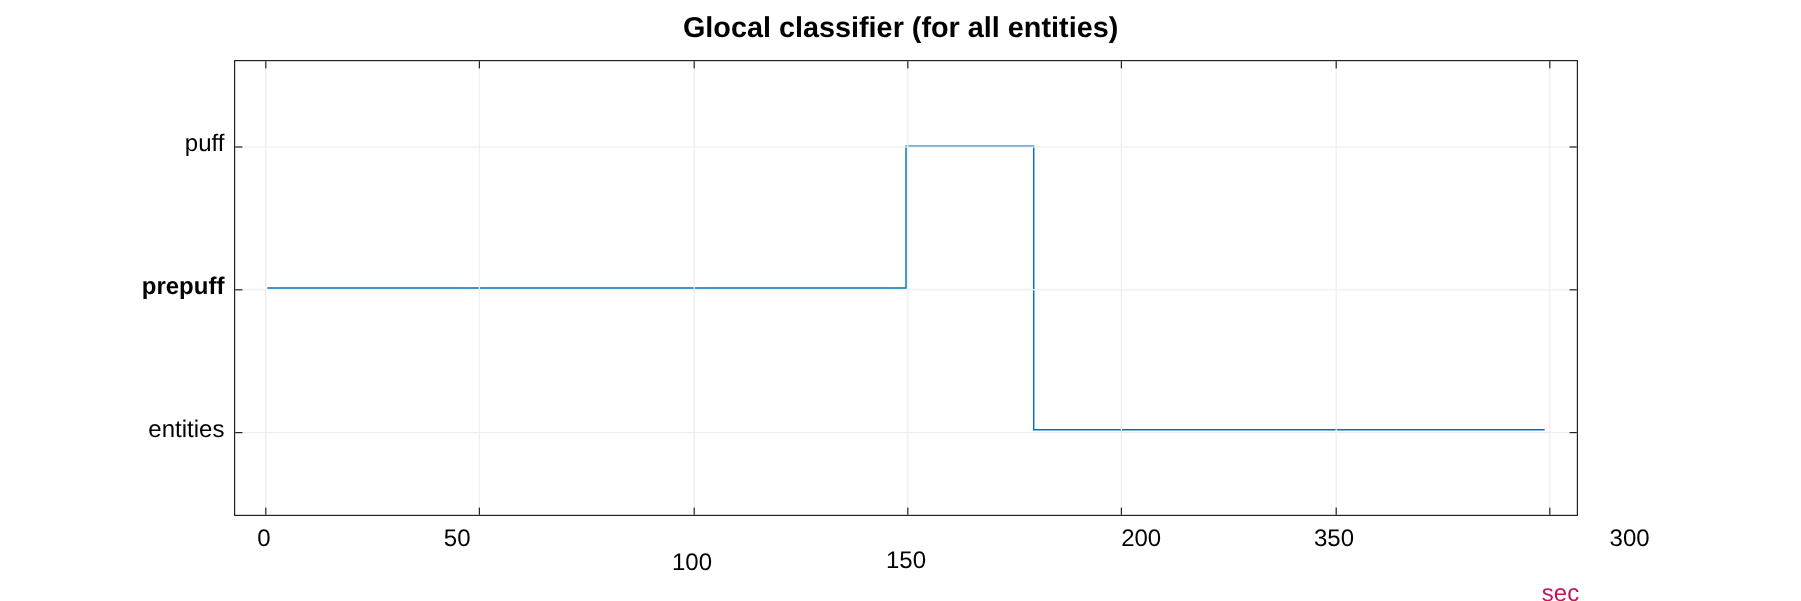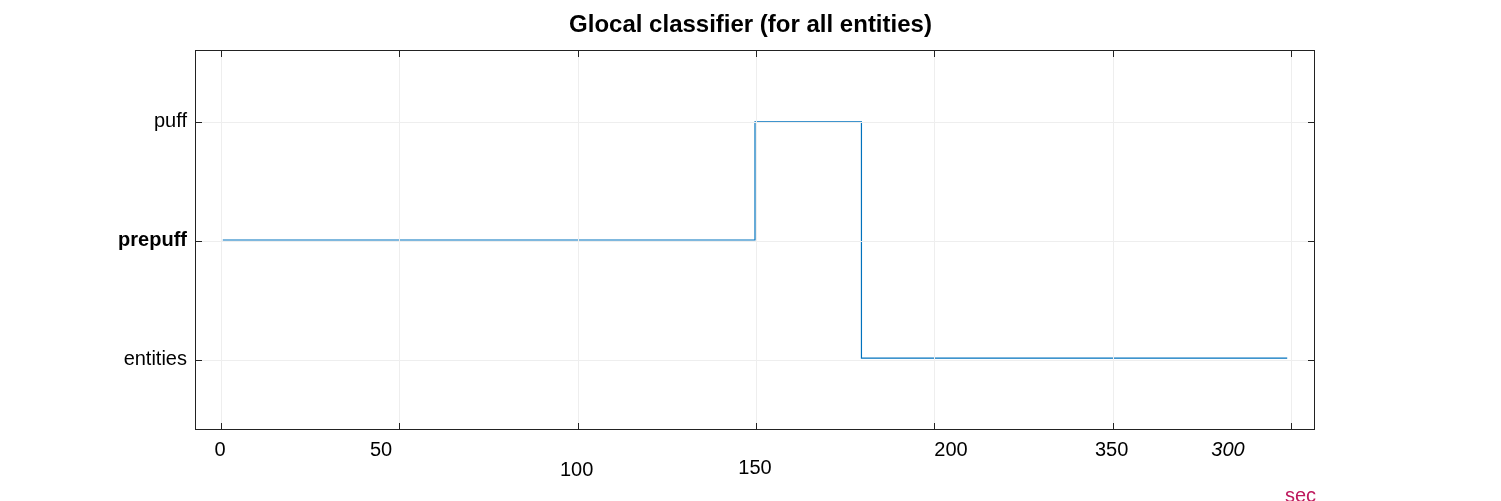--- a/index.html
+++ b/index.html
@@ -122,17 +122,17 @@
     </div>
 
   <div class="axis-label-x">sec</div>
 
 <div class="xlabel" style="left: 219.968px; top: 438px;">0</div>
     <div class="xlabel" style="left: 381px; top: 438px;">50</div>
     <div class="xlabel" style="left: 576.656px; top: 458px;">100</div>
     <div class="xlabel" style="left: 755px; top: 456px;">150</div>
     <div class="xlabel" style="left: 951px; top: 438px;">200</div>
     <div class="xlabel" style="left: 1111.69px; top: 438px;">350</div>
-    <div class="xlabel" style="left: 1228px; top: 438px; font-style: italic;">300</div>
+    <div class="xlabel" style="left: 1358px; top: 438px;">300</div>
     <div class="ylabel" style="right: 1314px; top: 346.75px;">entities</div>
     <div class="ylabel" style="right: 1314px; top: 228px; font-weight: bold;">prepuff</div>
     <div class="ylabel" style="right: 1314px; top: 109.25px;">puff</div>
   </div>
 
 </body></html>

